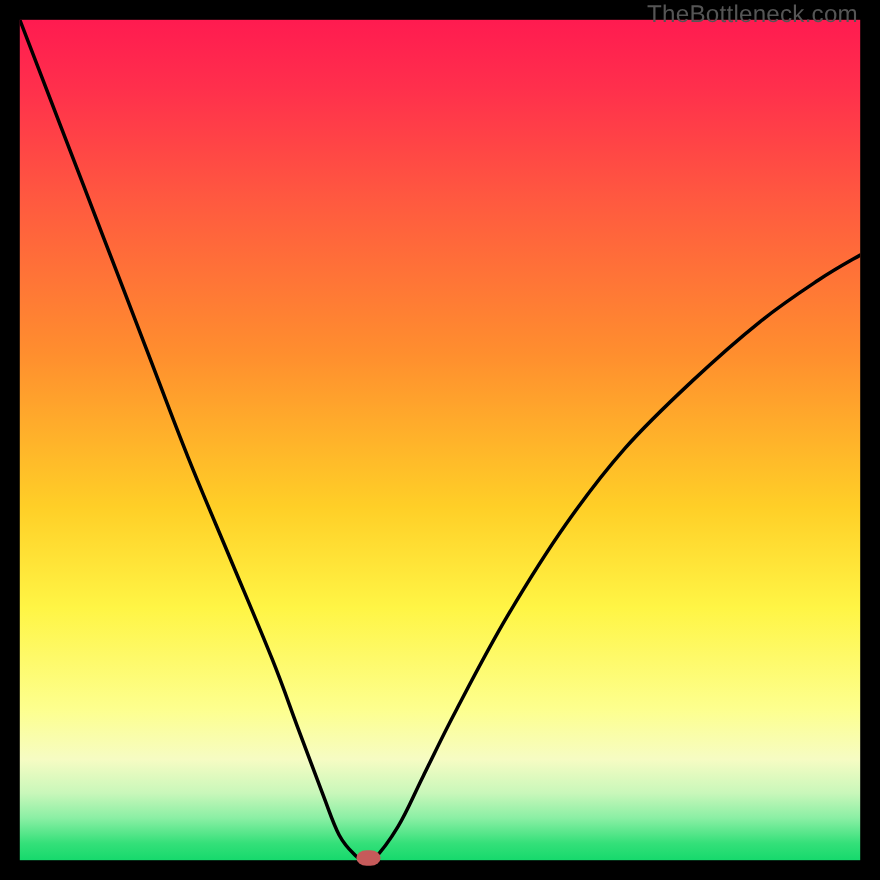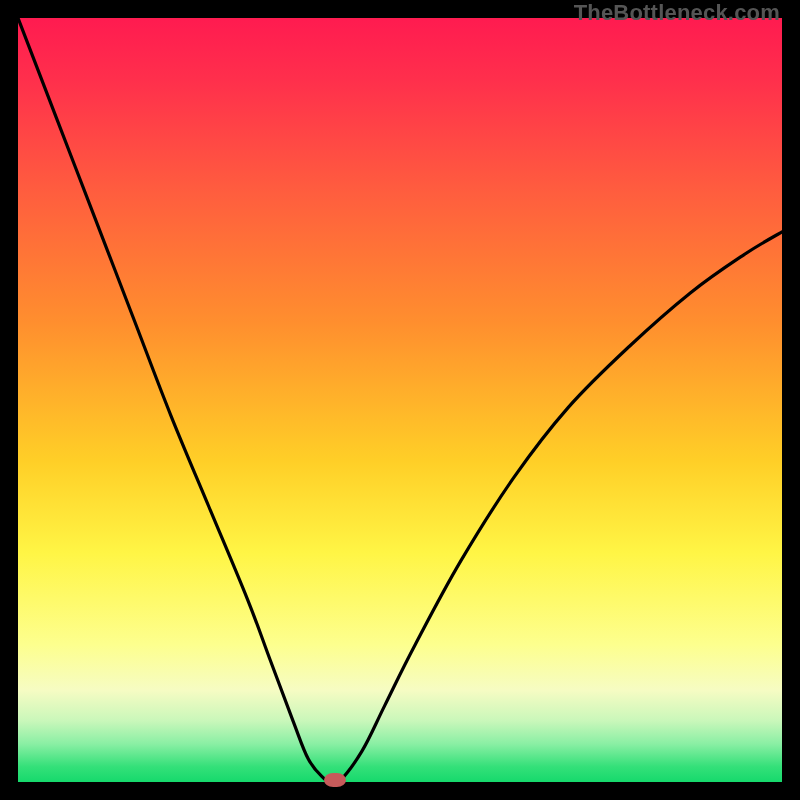--- a/index.html
+++ b/index.html
@@ -52,21 +52,21 @@
     position: absolute;
     background: #c65a5a;
     border-radius: 50% / 60%;
   }
   .watermark {
     position: absolute;
     top: 0px;
     right: 20px;
     color: #555555;
     font-size: 22px;
-    font-weight: 700;
+    font-weight: 400;
     letter-spacing: 0.2px;
     text-align: right;
   }
 </style>
 </head>
 <body>
 
 <div class="frame">
   <div class="plot-area"></div>
   <svg class="curve" viewBox="0 0 764 764" preserveAspectRatio="none">

